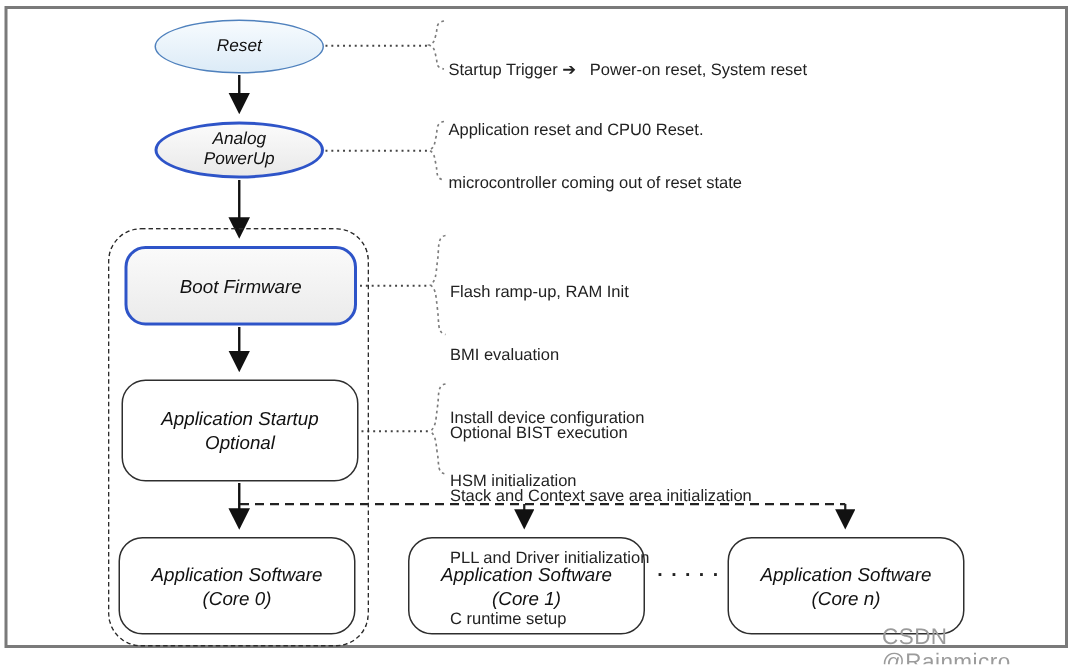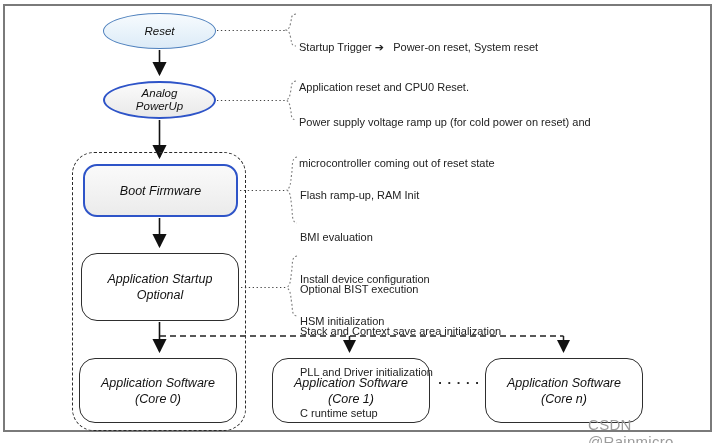--- a/index.html
+++ b/index.html
@@ -133,21 +133,20 @@
   </div>
 
   <div class="dots">. . . . .</div>
 
   <div class="ann" id="ann1">
     <div class="ann-line">Startup Trigger ➔   Power-on reset, System reset</div>
     <div class="ann-line">Application reset and CPU0 Reset.</div>
   </div>
 
   <div class="ann" id="ann2">
-    <div class="ann-line">Power supply voltage ramp up (for cold power on reset) and</div>
     <div class="ann-line">microcontroller coming out of reset state</div>
   </div>
 
   <div class="ann" id="ann3">
     <div class="ann-line">Flash ramp-up, RAM Init</div>
     <div class="ann-line">BMI evaluation</div>
     <div class="ann-line">Install device configuration</div>
     <div class="ann-line">HSM initialization</div>
   </div>
 

